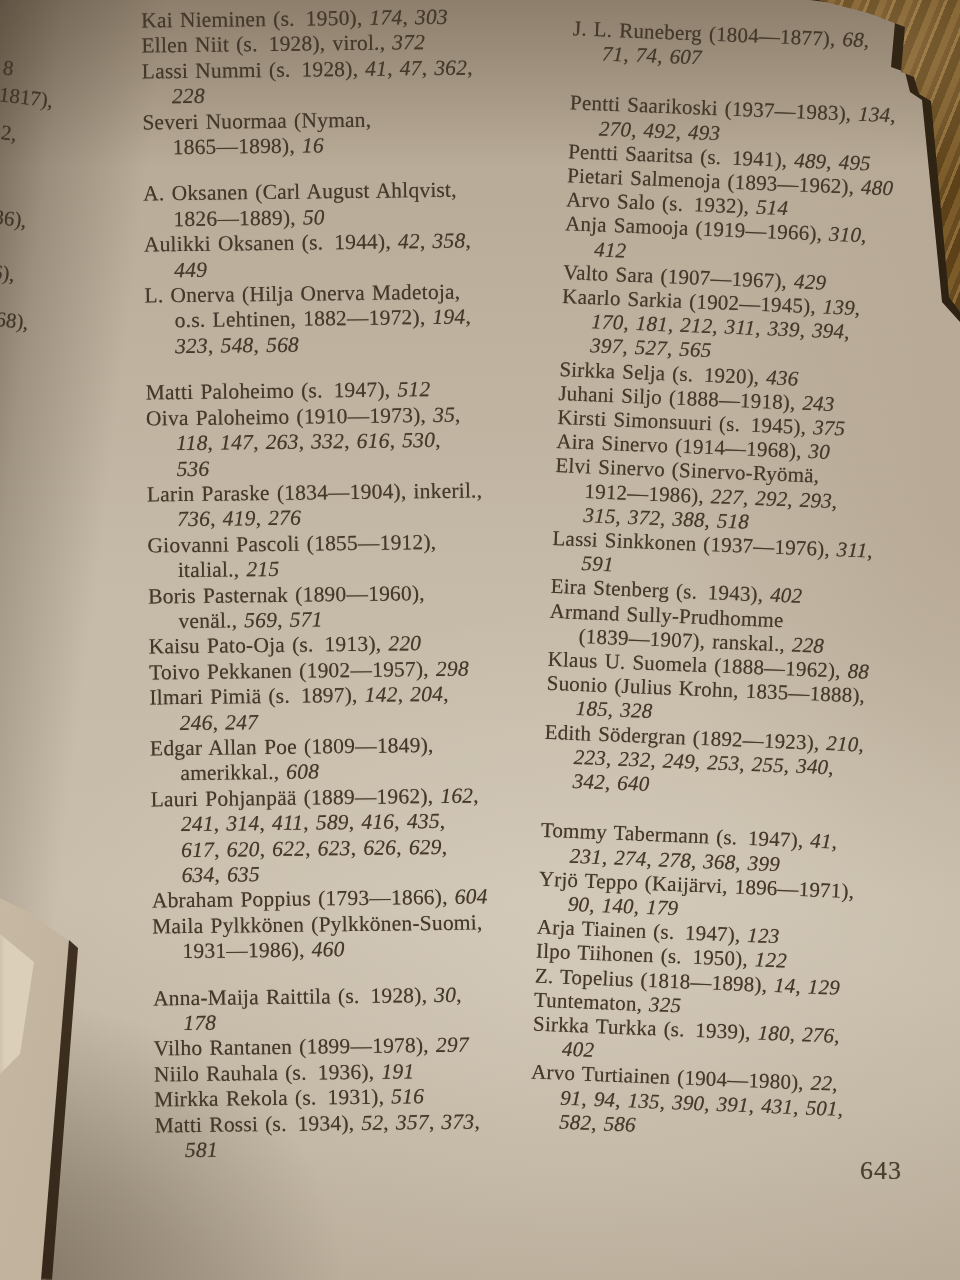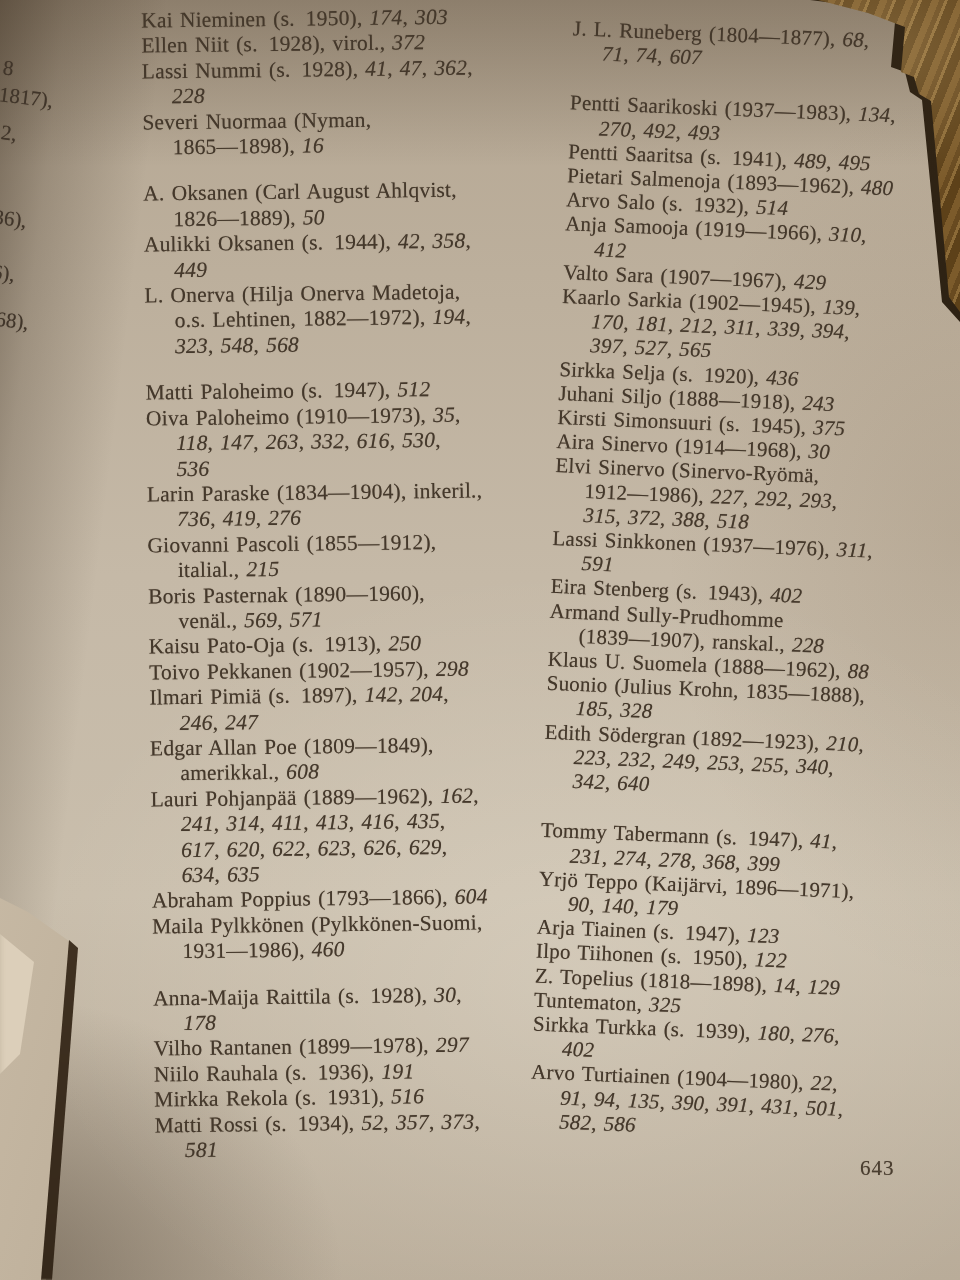--- a/index.html
+++ b/index.html
@@ -38,21 +38,21 @@
   .col{position:absolute;z-index:5;}
   #col-left{left:148px;top:6px;width:406px;font-size:21.5px;line-height:25.4px;transform:rotate(-0.7deg);}
   #col-right{left:551px;top:24px;width:406px;font-size:21px;line-height:24.2px;transform:rotate(2.3deg);transform-origin:50% 50%;}
   .entry{margin:0;}
   #col-left .entry.gap{margin-top:21px;}
   #col-right .entry.gap{margin-top:26px;}
   .line{white-space:pre;letter-spacing:0.2px;word-spacing:1.5px;text-shadow:0 0 0.7px rgba(62,48,33,0.55);}
   .line.cont{padding-left:30px;}
   .num{font-style:italic;}
   
-  #page-number{position:absolute;z-index:5;left:860px;top:1156px;font-size:21px;letter-spacing:1px;color:#4a3e30;text-shadow:0 0 0.7px rgba(62,48,33,0.5);}
+  #page-number{position:absolute;z-index:5;left:860px;top:1156px;font-size:26px;letter-spacing:1px;color:#4a3e30;text-shadow:0 0 0.7px rgba(62,48,33,0.5);}
   
   #fragments{position:absolute;inset:0;z-index:5;}
   .frag{position:absolute;font-size:21px;white-space:pre;transform:rotate(7deg);color:#40352a;text-shadow:0 0 0.7px rgba(62,48,33,0.5);}
   .frag:nth-child(1){left:3px;top:56px;}
   .frag:nth-child(2){left:-22px;top:84px;}
   .frag:nth-child(3){left:1px;top:121px;}
   .frag:nth-child(4){left:-17px;top:206px;}
   .frag:nth-child(5){left:-8px;top:261px;}
   .frag:nth-child(6){left:-15px;top:308px;}
 </style>
@@ -117,36 +117,36 @@
       </div>
       <div class="entry">
         <div class="line"><span>Giovanni Pascoli (1855—1912),</span></div>
         <div class="line cont"><span>italial., </span><span class="num">215</span></div>
       </div>
       <div class="entry">
         <div class="line"><span>Boris Pasternak (1890—1960),</span></div>
         <div class="line cont"><span>venäl., </span><span class="num">569</span><span>, </span><span class="num">571</span></div>
       </div>
       <div class="entry">
-        <div class="line"><span>Kaisu Pato-Oja (s. 1913), </span><span class="num">250</span></div>
+        <div class="line"><span>Kaisu Pato-Oja (s. 1913), </span><span class="num">220</span></div>
       </div>
       <div class="entry">
         <div class="line"><span>Toivo Pekkanen (1902—1957), </span><span class="num">298</span></div>
       </div>
       <div class="entry">
         <div class="line"><span>Ilmari Pimiä (s. 1897), </span><span class="num">142</span><span>, </span><span class="num">204</span><span>,</span></div>
         <div class="line cont"><span class="num">246</span><span>, </span><span class="num">247</span></div>
       </div>
       <div class="entry">
         <div class="line"><span>Edgar Allan Poe (1809—1849),</span></div>
         <div class="line cont"><span>amerikkal., </span><span class="num">608</span></div>
       </div>
       <div class="entry">
         <div class="line"><span>Lauri Pohjanpää (1889—1962), </span><span class="num">162</span><span>,</span></div>
-        <div class="line cont"><span class="num">241</span><span>, </span><span class="num">314</span><span>, </span><span class="num">411</span><span>, </span><span class="num">413</span><span>, </span><span class="num">416</span><span>, </span><span class="num">435</span><span>,</span></div>
+        <div class="line cont"><span class="num">241</span><span>, </span><span class="num">314</span><span>, </span><span class="num">411</span><span>, </span><span class="num">589</span><span>, </span><span class="num">416</span><span>, </span><span class="num">435</span><span>,</span></div>
         <div class="line cont"><span class="num">617</span><span>, </span><span class="num">620</span><span>, </span><span class="num">622</span><span>, </span><span class="num">623</span><span>, </span><span class="num">626</span><span>, </span><span class="num">629</span><span>,</span></div>
         <div class="line cont"><span class="num">634</span><span>, </span><span class="num">635</span></div>
       </div>
       <div class="entry">
         <div class="line"><span>Abraham Poppius (1793—1866), </span><span class="num">604</span></div>
       </div>
       <div class="entry">
         <div class="line"><span>Maila Pylkkönen (Pylkkönen-Suomi,</span></div>
         <div class="line cont"><span>1931—1986), </span><span class="num">460</span></div>
       </div>

